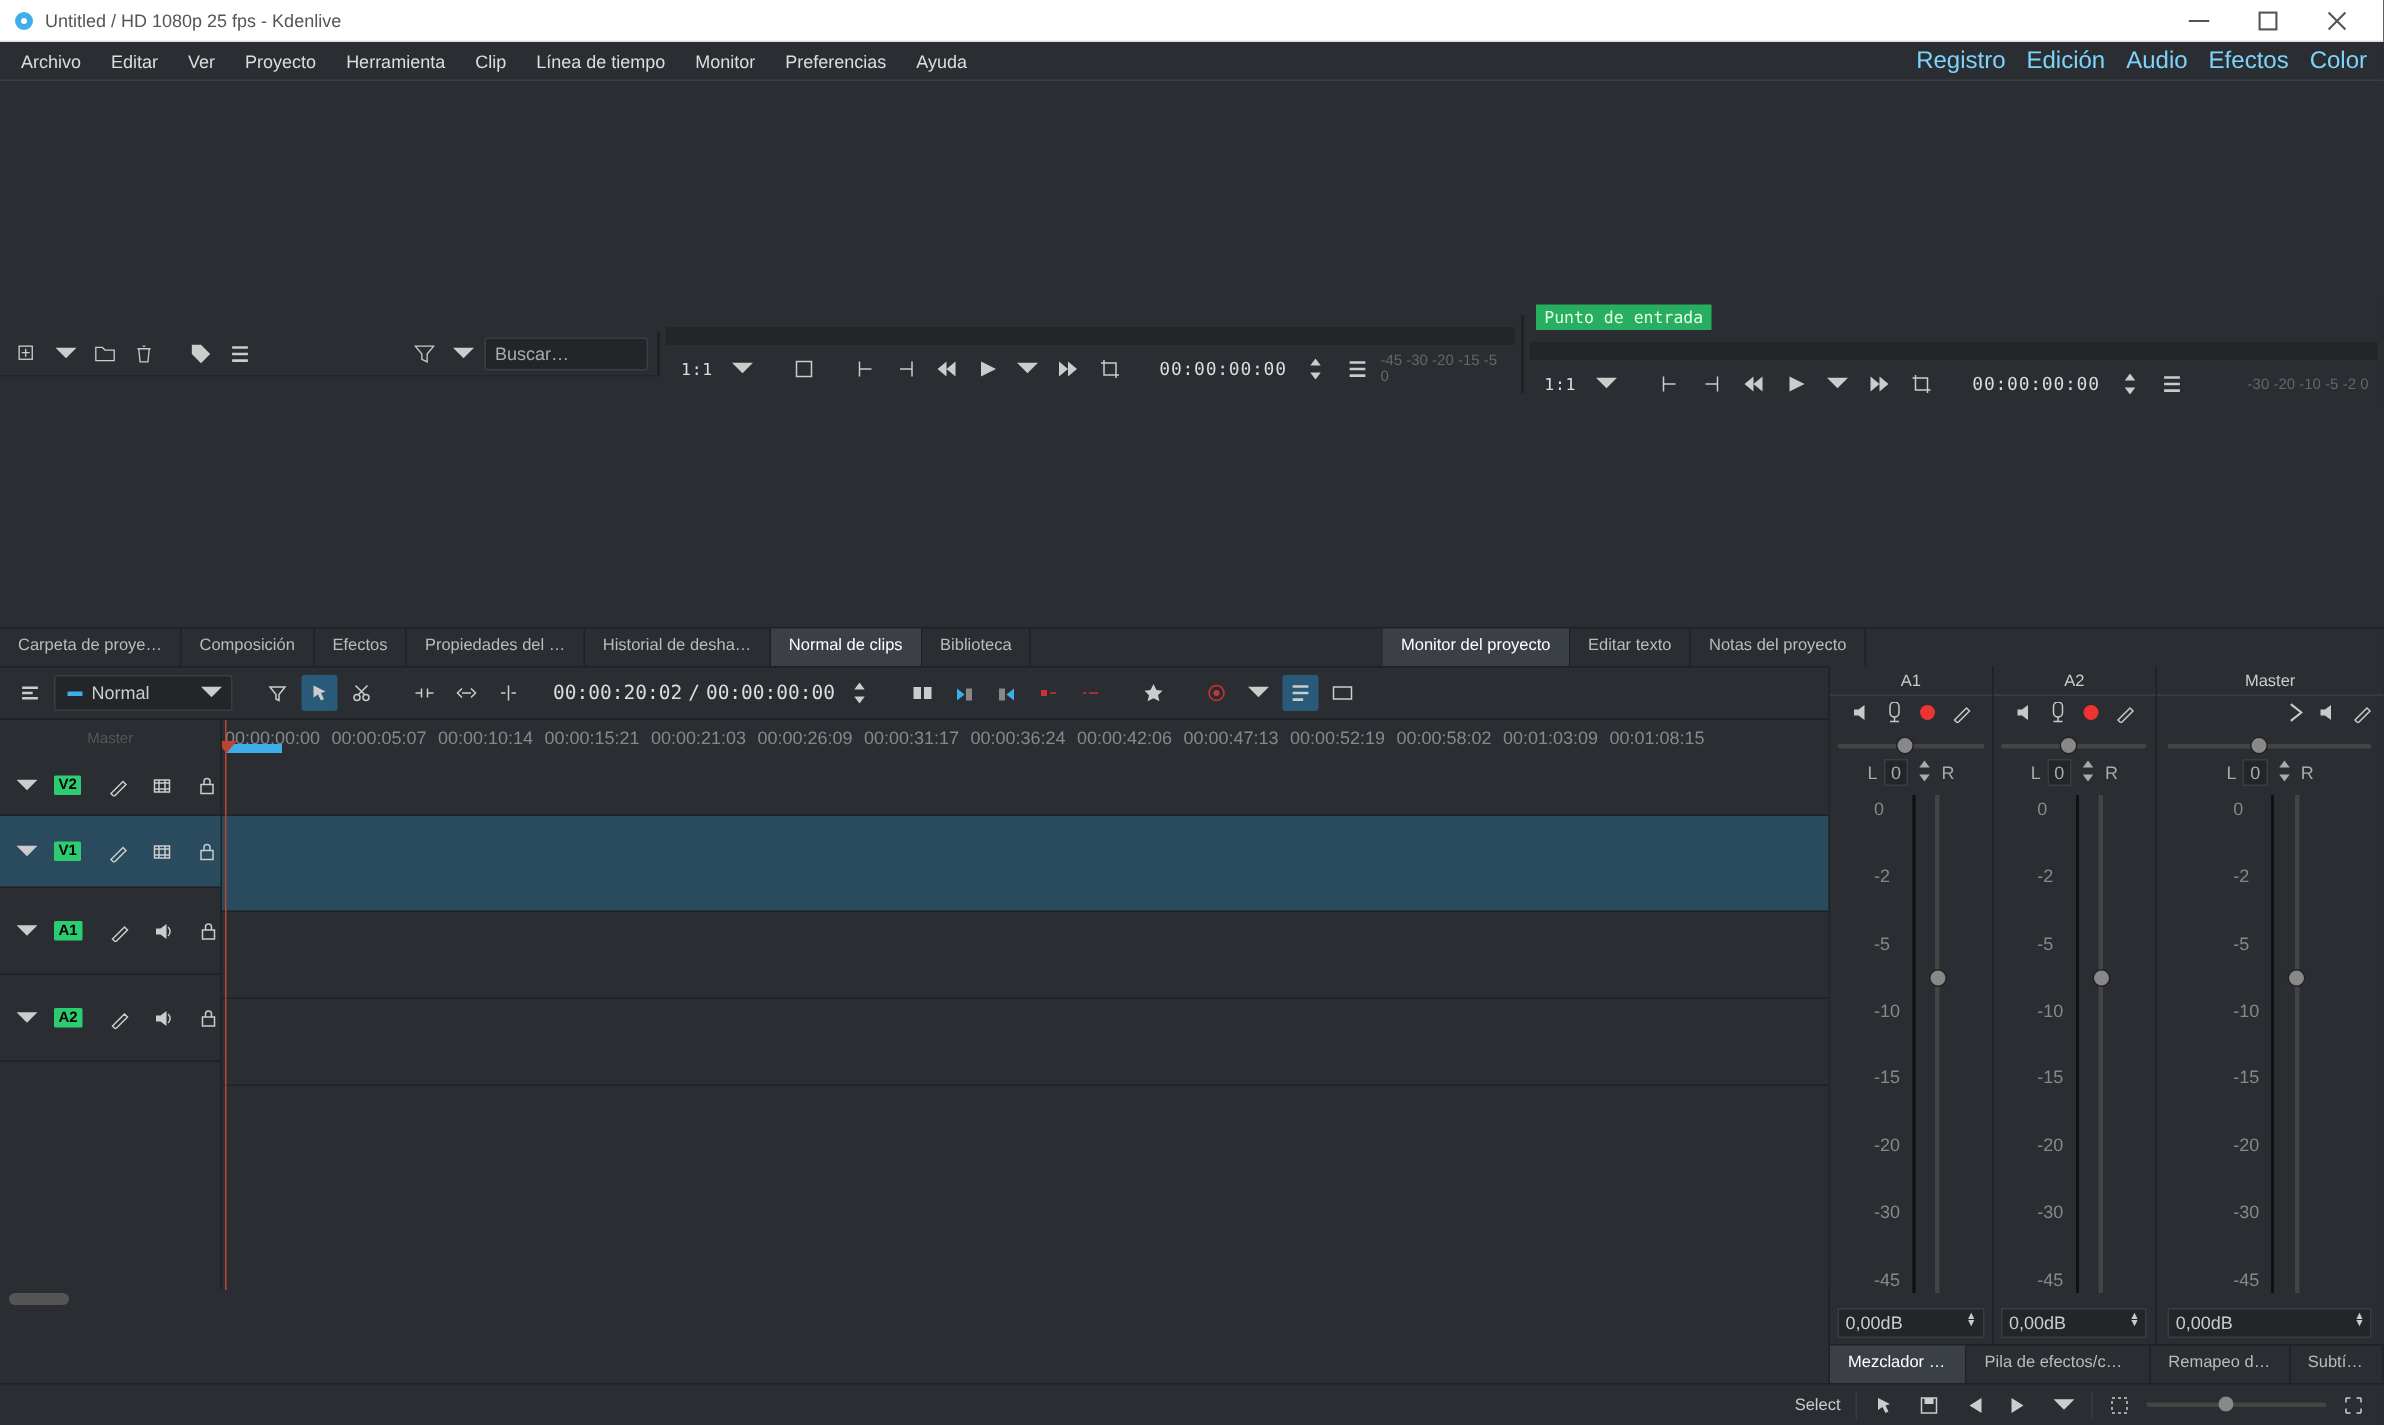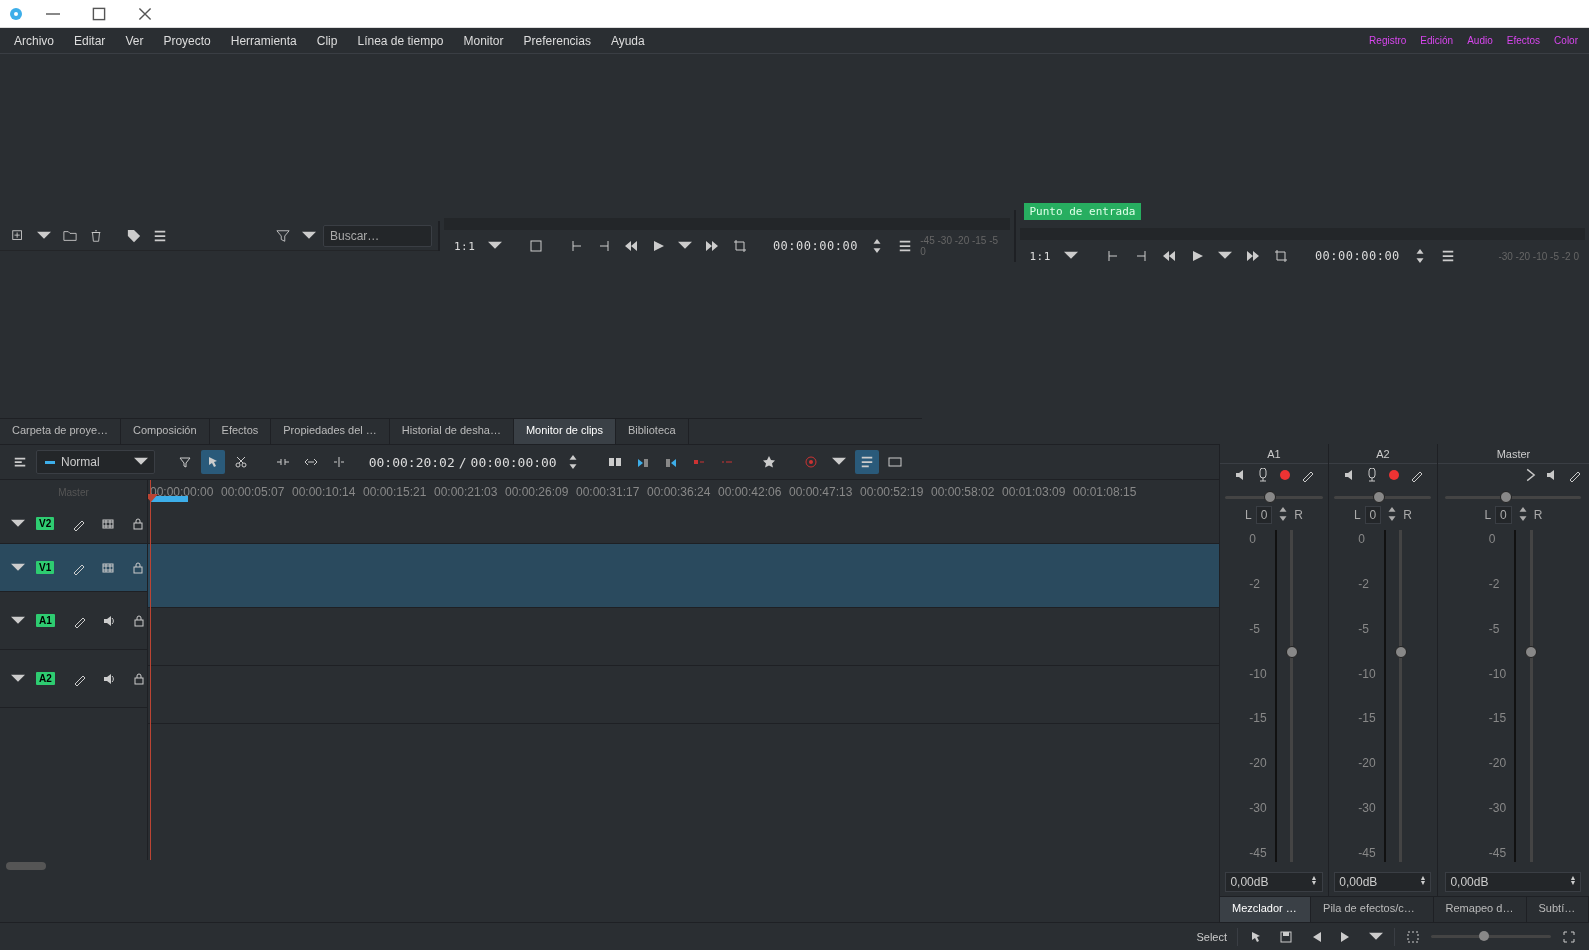--- a/index.html
+++ b/index.html
@@ -4,21 +4,21 @@
 <style>
 * { margin:0; padding:0; box-sizing:border-box; font-family:"Segoe UI",sans-serif; font-size:12px; }
 body { background:#2a2e32; color:#c8c8c8; width:1589px; height:950px; overflow:hidden; position:relative; }
 .titlebar { height:28px; background:#fff; color:#555; display:flex; align-items:center; padding:0 8px; border-bottom:1px solid #ddd; }
 .titlebar .logo { width:16px; height:16px; margin-right:6px; }
 .titlebar .title { flex:1; font-size:12px; }
 .titlebar .wbtn { width:46px; height:28px; display:flex; align-items:center; justify-content:center; color:#555; }
 .menubar { height:26px; background:#2a2e32; display:flex; align-items:center; padding:0 4px; border-bottom:1px solid #3a3e44; }
 .menubar .mi { padding:4px 10px; color:#ddd; font-size:12px; }
 .menubar .spacer { flex:1; }
-.menubar .rmi { padding:4px 7px; color:#d946ef; font-size:10px; }
+.menubar .rmi { padding:4px 7px; color:#7dd3fc; font-size:16px; }
 .main { display:flex; height:364px;align-items:center; }
 .pane { background:#2a2e32; display:flex; flex-direction:column; }
 .bin-tb { height:30px; display:flex; align-items:center; gap:2px; padding:2px 6px; border-bottom:1px solid #232528;}
 .ibtn { width:24px; height:24px; display:flex; align-items:center; justify-content:center; color:#ccc; border-radius:2px; }
 .ibtn.active { background:#2a5a7a; }
 .sep { width:10px; }
 .search { flex:1; background:#232629; border:1px solid #3a3e44; border-radius:2px; height:22px; padding:0 6px; color:#aaa; display:flex; align-items:center;}
 .bin-hdr { height:24px; background:#2a2e32; display:flex; align-items:center; padding:0 8px; color:#ccc; border-bottom:1px solid #32363a;}
 .bin-hdr .sort { margin-left:auto; }
 .bin-empty { flex:1; background:#232629; }
@@ -83,20 +83,21 @@
 .scrollbar-h .sb-thumb{width:40px;height:8px;background:#555;border-radius:4px;margin-left:4px;}
 </style>
 </head>
 <body>
 
 <div class="titlebar">
   <svg class="logo" viewBox="0 0 16 16">
       <circle cx="8" cy="8" r="6" fill="#3daee9"></circle>
       <circle cx="8" cy="8" r="2" fill="#fff"></circle>
     </svg>
+  <span class="title">Untitled / HD 1080p 25 fps - Kdenlive</span>
   <div class="wbtn">
       <svg viewBox="0 0 10 10">
         <path d="M0 5h10" stroke="#555" stroke-width="1"></path>
       </svg>
     </div>
   <div class="wbtn">
       <svg viewBox="0 0 10 10">
         <rect x="1" y="1" width="8" height="8" fill="none" stroke="#555"></rect>
       </svg>
     </div>
@@ -313,22 +314,27 @@
   </div>
 </div>
 
 <div style="display:flex;">
   <div class="tabs" style="width:922px;">
     <div class="tab">Carpeta de proye…</div>
     <div class="tab">Composición</div>
     <div class="tab">Efectos</div>
     <div class="tab">Propiedades del …</div>
     <div class="tab">Historial de desha…</div>
-    <div class="tab active">Monitor de clips</div>
+    <div class="tab active">Normal de clips</div>
     <div class="tab">Biblioteca</div>
+  </div>
+  <div class="tabs" style="flex:1;">
+    <div class="tab active">Monitor del proyecto</div>
+    <div class="tab">Editar texto</div>
+    <div class="tab">Notas del proyecto</div>
   </div>
 </div>
 
 <div style="display:flex;height:478px;">
 <div style="flex:1;display:flex;flex-direction:column;">
 <div class="tl-toolbar">
   <div class="ibtn">
           <svg viewBox="0 0 16 16">
             <path d="M2 4h12M2 8h8M2 12h12" stroke="currentColor" stroke-width="2"></path>
           </svg>

